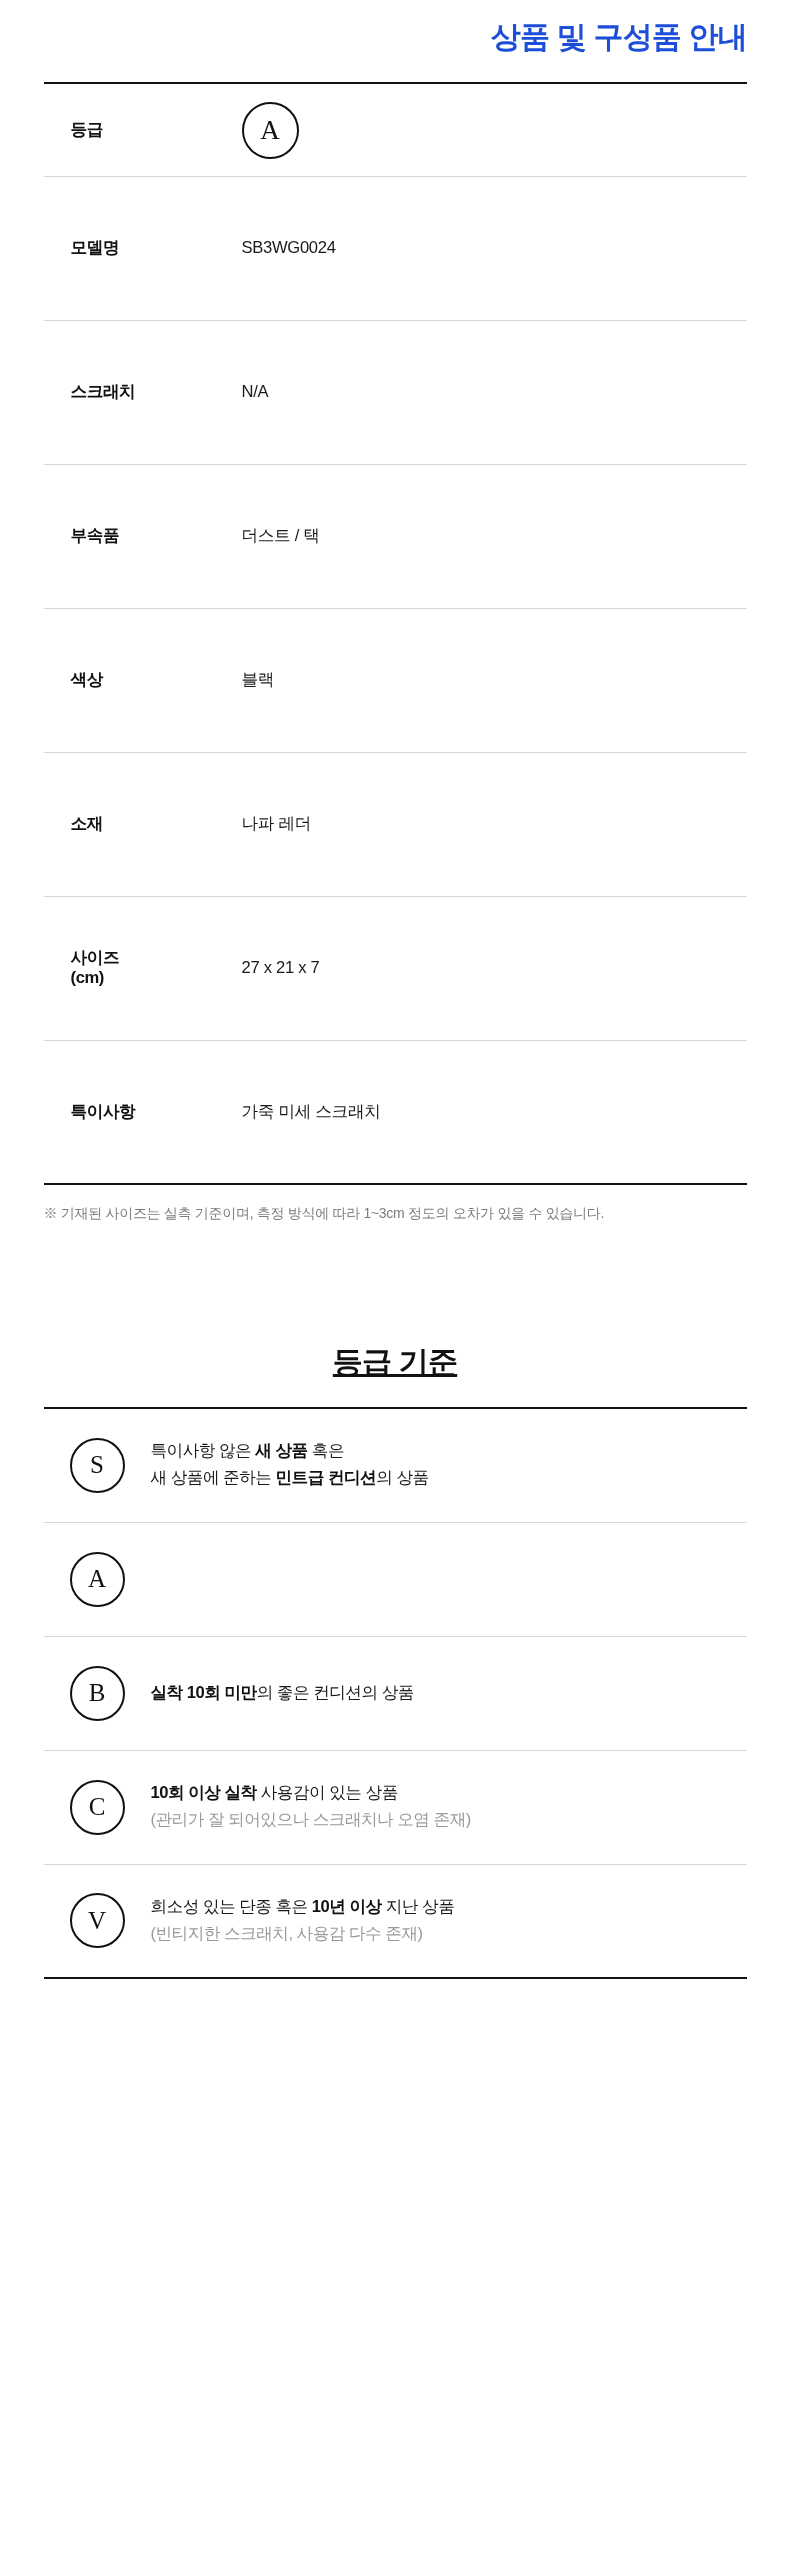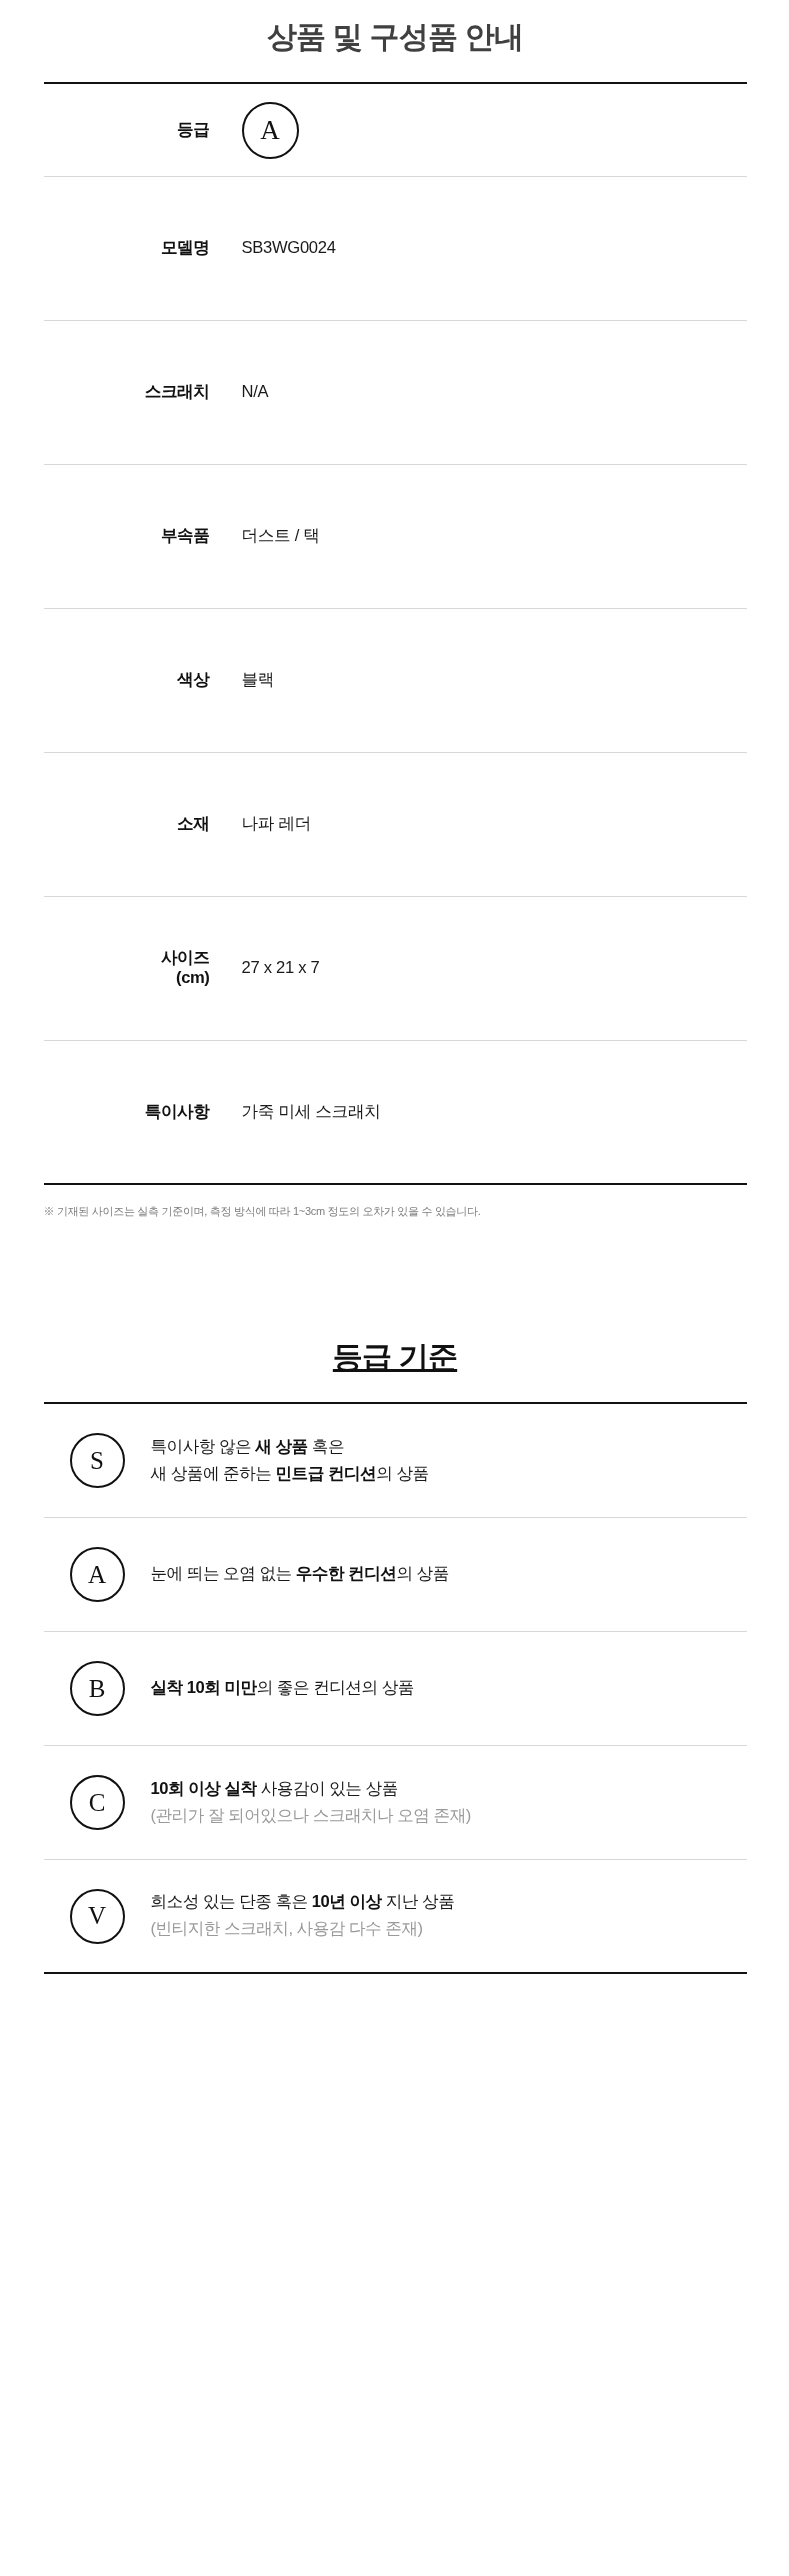--- a/index.html
+++ b/index.html
@@ -19,43 +19,43 @@
     width: 790px;
     margin: 0 auto;
     position: relative;
   }
 
   
   .section-one {
     padding: 0 43px;
   }
   .doc-title {
-    text-align: center;
+    text-align: right;
     font-size: 30px;
     font-weight: 700;
     letter-spacing: -0.8px;
     padding-top: 17.4px;
     padding-bottom: 24px;
-    color: #404040;
+    color: #1d4ed8;
   }
   .spec-table {
     width: 703px;
     margin: 0 auto;
     border-collapse: collapse;
     border-top: 2.4px solid #111;
   }
   .spec-table tr {
     border-bottom: 0.8px solid #d8d8d8;
   }
   .spec-table tr:last-child {
     border-bottom: 2.4px solid #111;
   }
   .spec-table th {
     width: 166px;
-    text-align: right;
+    text-align: left;
     vertical-align: middle;
     font-size: 16.6px;
     font-weight: 700;
     letter-spacing: -0.4px;
     padding: 0 0 0 27px;
     color: #111;
   }
   .spec-table td {
     vertical-align: middle;
     font-size: 16.6px;
@@ -79,21 +79,21 @@
     font-size: 27px;
     font-weight: 400;
     font-family: "Liberation Serif", serif;
     color: #111;
     letter-spacing: 0;
   }
 
   .footnote {
     width: 703px;
     margin: 17.4px auto 0 auto;
-    font-size: 11px;
+    font-size: 14px;
     color: #7c7c7c;
     letter-spacing: -0.3px;
     line-height: 1.5;
   }
 
   
   .section-two {
     padding: 0 43px;
     margin-top: 118px;
   }
@@ -225,21 +225,20 @@
           <div class="grade-line"><span>특이사항 않은 </span><b>새 상품</b><span> 혹은</span></div>
           <div class="grade-line"><span>새 상품에 준하는 </span><b>민트급 컨디션</b><span>의 상품</span></div>
         </div>
       </div>
 
       <div class="grade-row">
         <div class="grade-badge-cell">
           <div class="grade-badge">A</div>
         </div>
         <div class="grade-desc">
-          <div class="grade-line"><span>눈에 띄는 오염 없는 </span><b>우수한 컨디션</b><span>의 상품</span></div>
         </div>
       </div>
 
       <div class="grade-row">
         <div class="grade-badge-cell">
           <div class="grade-badge">B</div>
         </div>
         <div class="grade-desc">
           <div class="grade-line"><span></span><b>실착 10회 미만</b><span>의 좋은 컨디션의 상품</span></div>
         </div>

